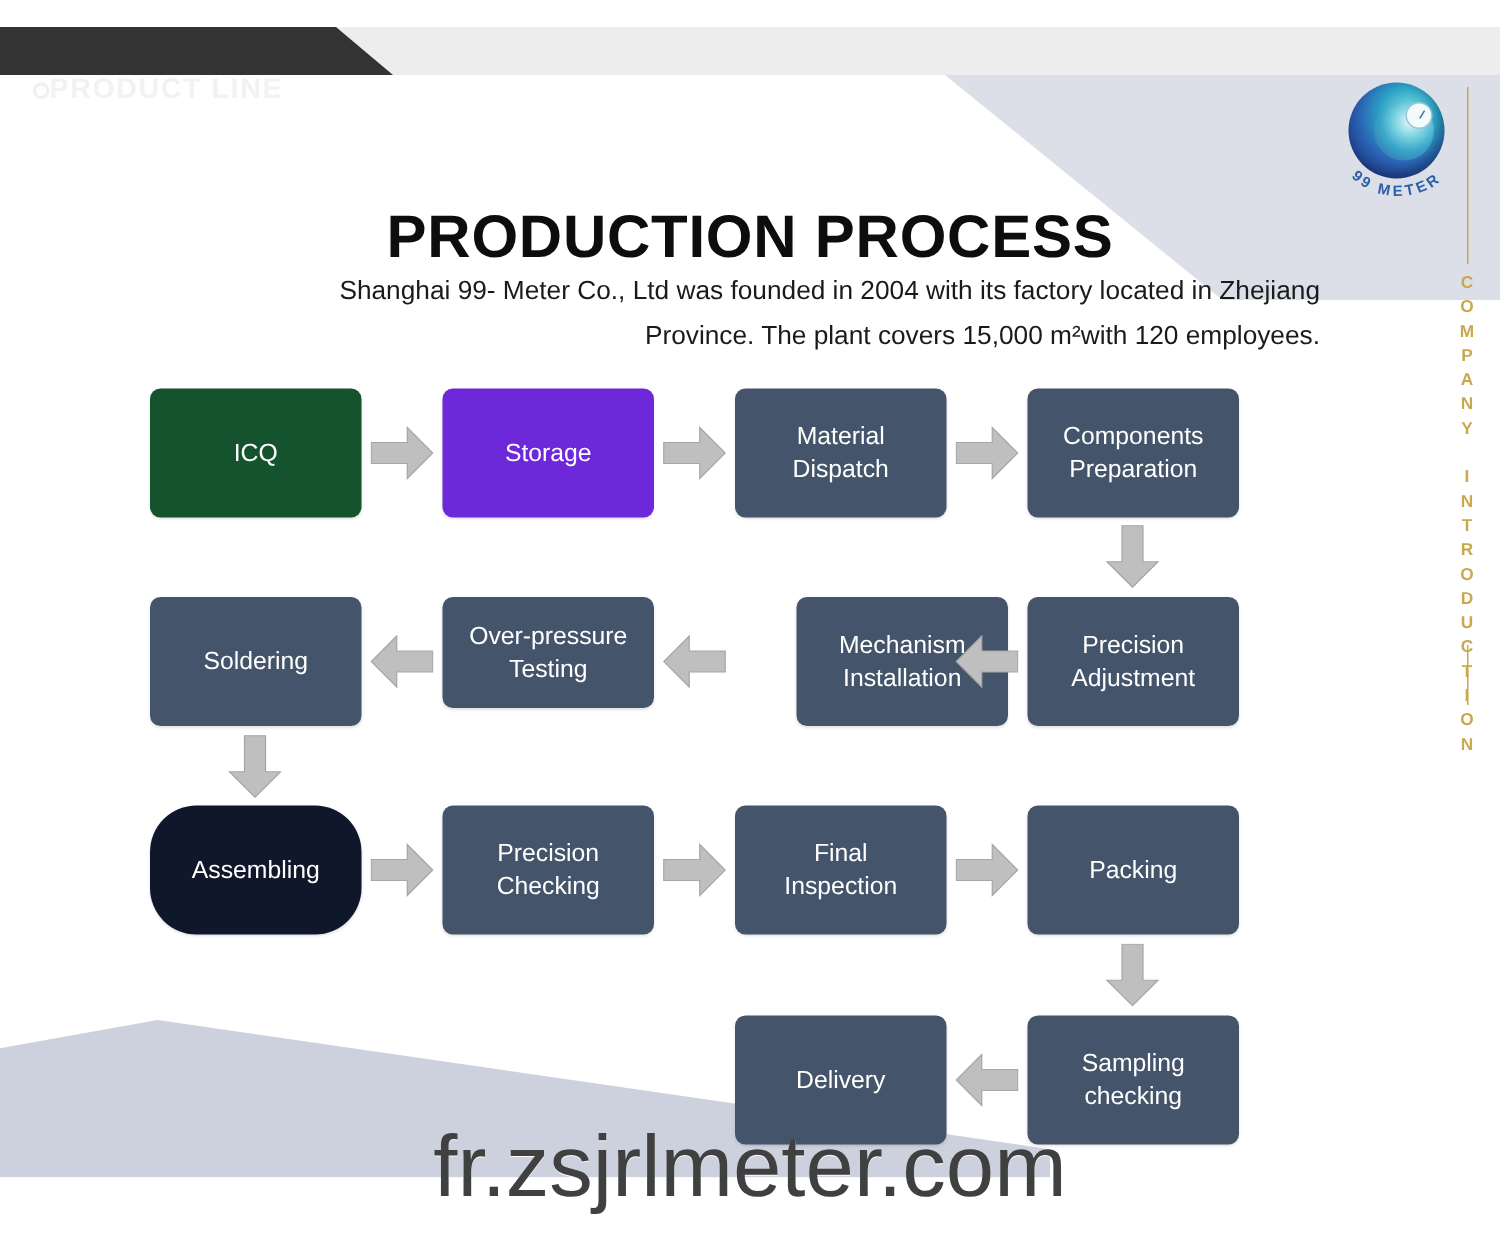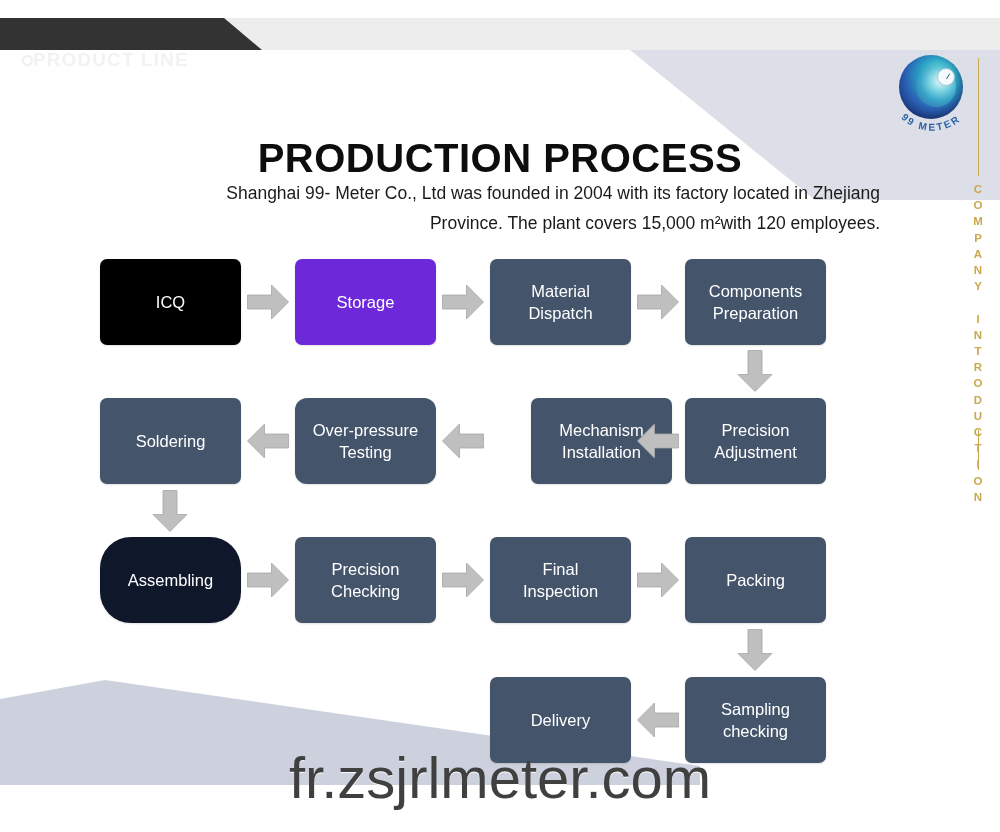--- a/index.html
+++ b/index.html
@@ -267,36 +267,36 @@
   </div>
 
   <div class="gold-rule-top"></div>
   <div class="vertical-label">COMPANY INTRODUCTION</div>
   <div class="gold-rule-bottom"></div>
 
   <div class="page-title">PRODUCTION PROCESS</div>
   <div class="intro">Shanghai 99- Meter Co., Ltd was founded in 2004 with its factory located in Zhejiang Province. The plant covers 15,000 m²with 120 employees.</div>
 
   <div id="flow-layer">
-      <div class="flow-box" style="left: 100px; top: 259px; width: 141px; height: 86px; background: #000000;">
+      <div class="flow-box" style="left: 100px; top: 259px; width: 141px; height: 86px; background: #14532d;">
         <span>ICQ</span>
       </div>
       <div class="flow-box" style="left: 295px; top: 259px; width: 141px; height: 86px; background: #6d28d9;">
         <span>Storage</span>
       </div>
       <div class="flow-box" style="left: 490px; top: 259px; width: 141px; height: 86px; background: rgb(68, 84, 106);">
         <span>Material<br>Dispatch</span>
       </div>
       <div class="flow-box" style="left: 685px; top: 259px; width: 141px; height: 86px; background: rgb(68, 84, 106);">
         <span>Components<br>Preparation</span>
       </div>
       <div class="flow-box" style="left: 100px; top: 398px; width: 141px; height: 86px; background: rgb(68, 84, 106);">
         <span>Soldering</span>
       </div>
-      <div class="flow-box" style="left: 295px; top: 398px; width: 141px; height: 86px; background: rgb(68, 84, 106); border-radius: 12px;">
+      <div class="flow-box" style="left: 295px; top: 398px; width: 141px; height: 74px; background: rgb(68, 84, 106);">
         <span>Over-pressure<br>Testing</span>
       </div>
       <div class="flow-box" style="left: 490px; top: 398px; width: 141px; height: 86px; background: rgb(68, 84, 106); margin-left: 41px;">
         <span>Mechanism<br>Installation</span>
       </div>
       <div class="flow-box" style="left: 685px; top: 398px; width: 141px; height: 86px; background: rgb(68, 84, 106);">
         <span>Precision<br>Adjustment</span>
       </div>
       <div class="flow-box" style="left: 100px; top: 537px; width: 141px; height: 86px; background: #0f172a; border-radius: 31px;">
         <span>Assembling</span>

